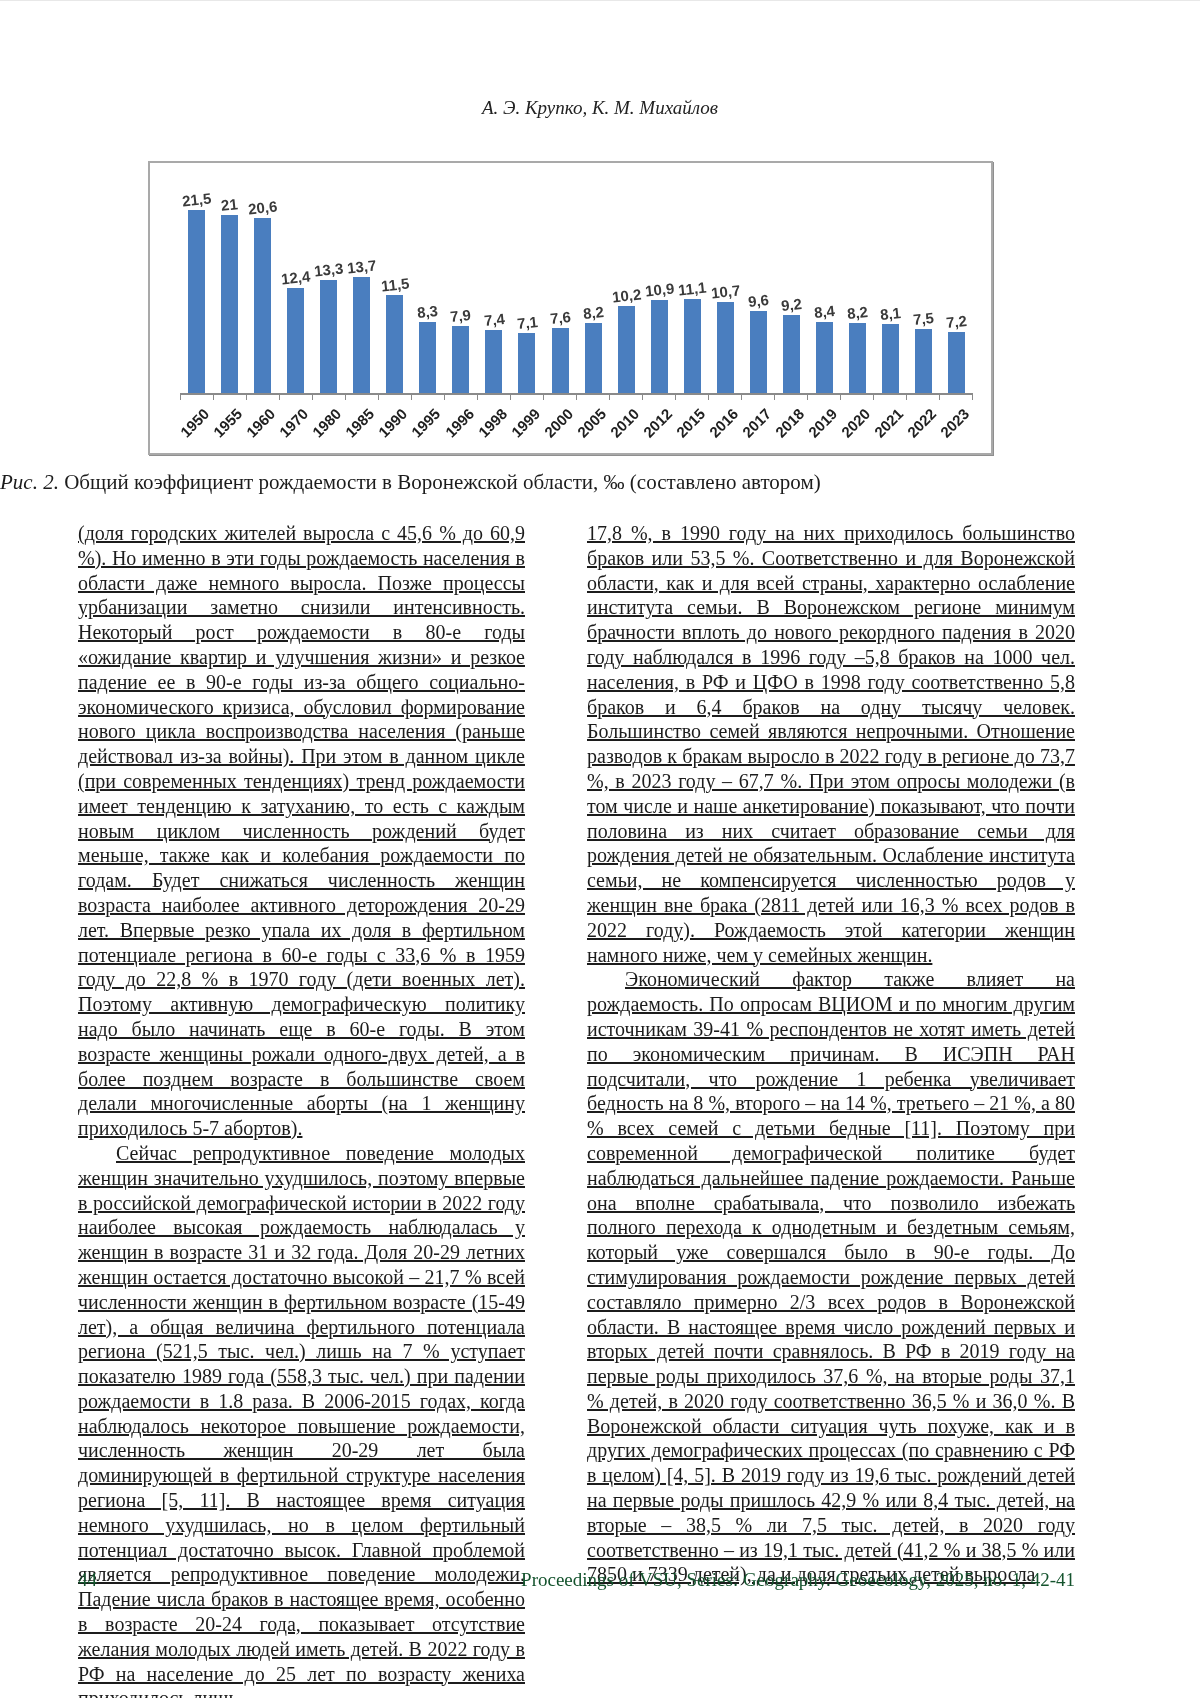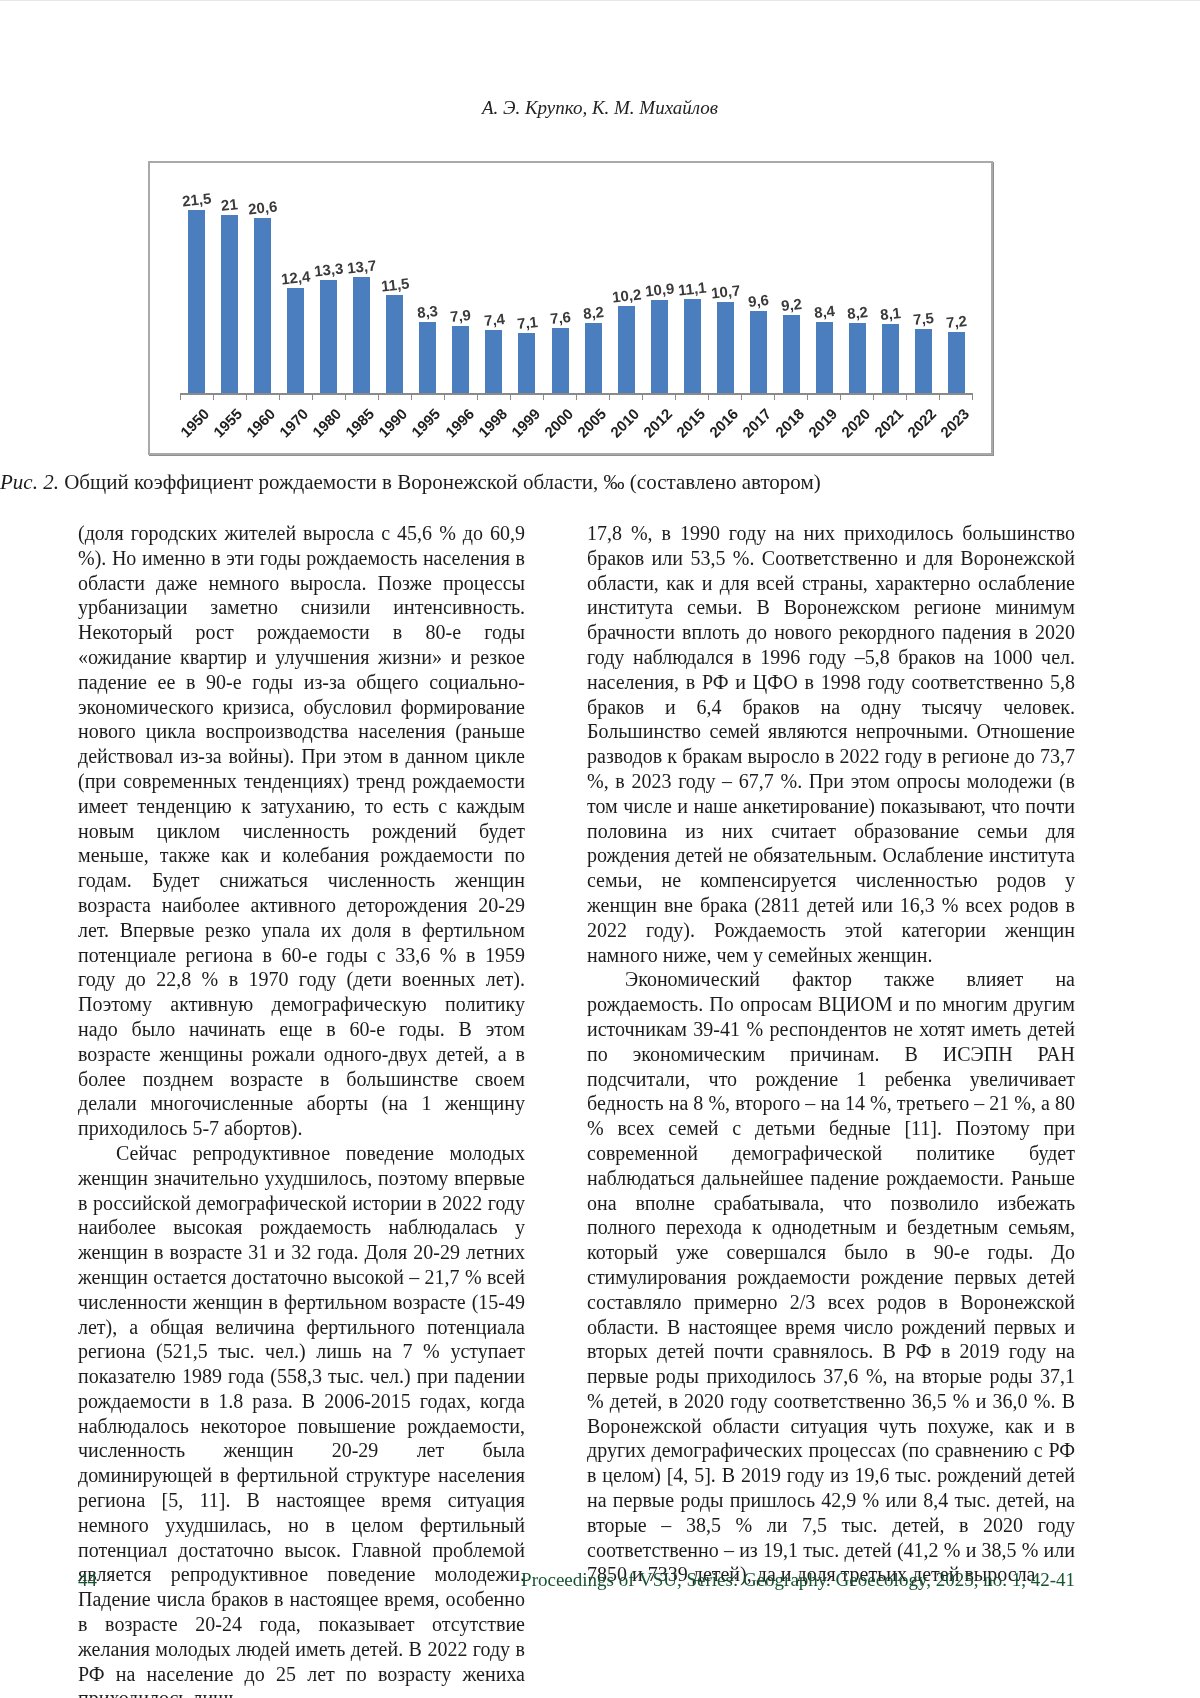--- a/index.html
+++ b/index.html
@@ -58,21 +58,21 @@
     position:absolute;top:468px;left:0;width:100%;
     text-align:left;font-size:21px;line-height:27px;color:#1c1c1c;
   }
   .cap-label{font-style:italic;}
   
   .columns{
     position:absolute;top:520px;left:78px;width:997px;
     display:grid;grid-template-columns:447px 488px;column-gap:62px;
     font-size:20px;line-height:24.8px;text-align:justify;
   }
-  .col p{margin:0;}
+  .col p{margin:0;text-decoration:underline;}
   .col p.indent{text-indent:38px;}
   
   .footer{
     position:absolute;top:1568px;left:78px;width:997px;
     display:flex;justify-content:space-between;align-items:baseline;
     font-size:19px;color:#14532d;gap:32px;
   }
 </style>
 </head>
 <body>

